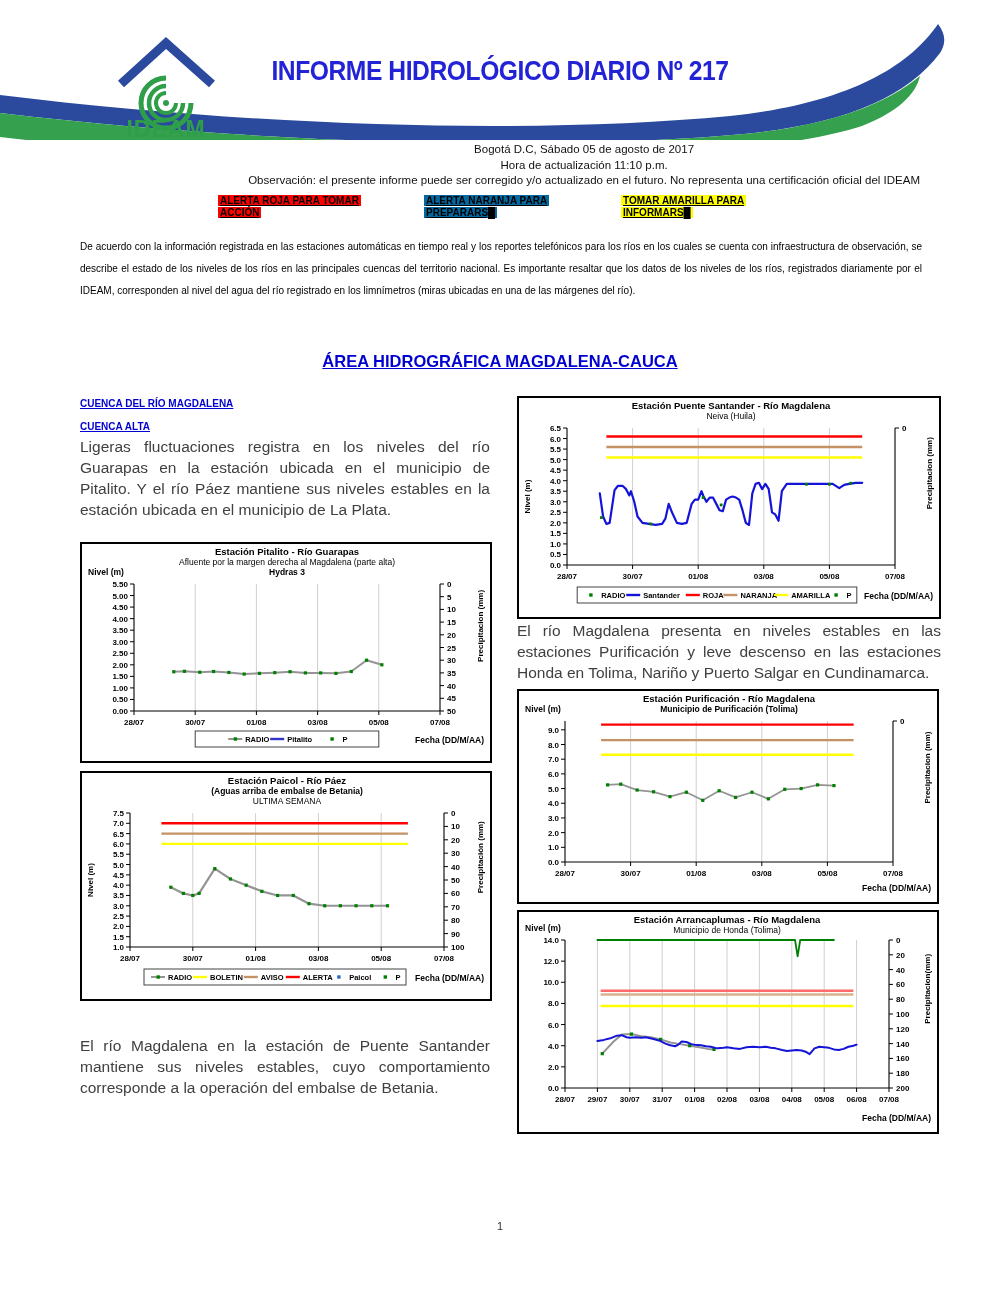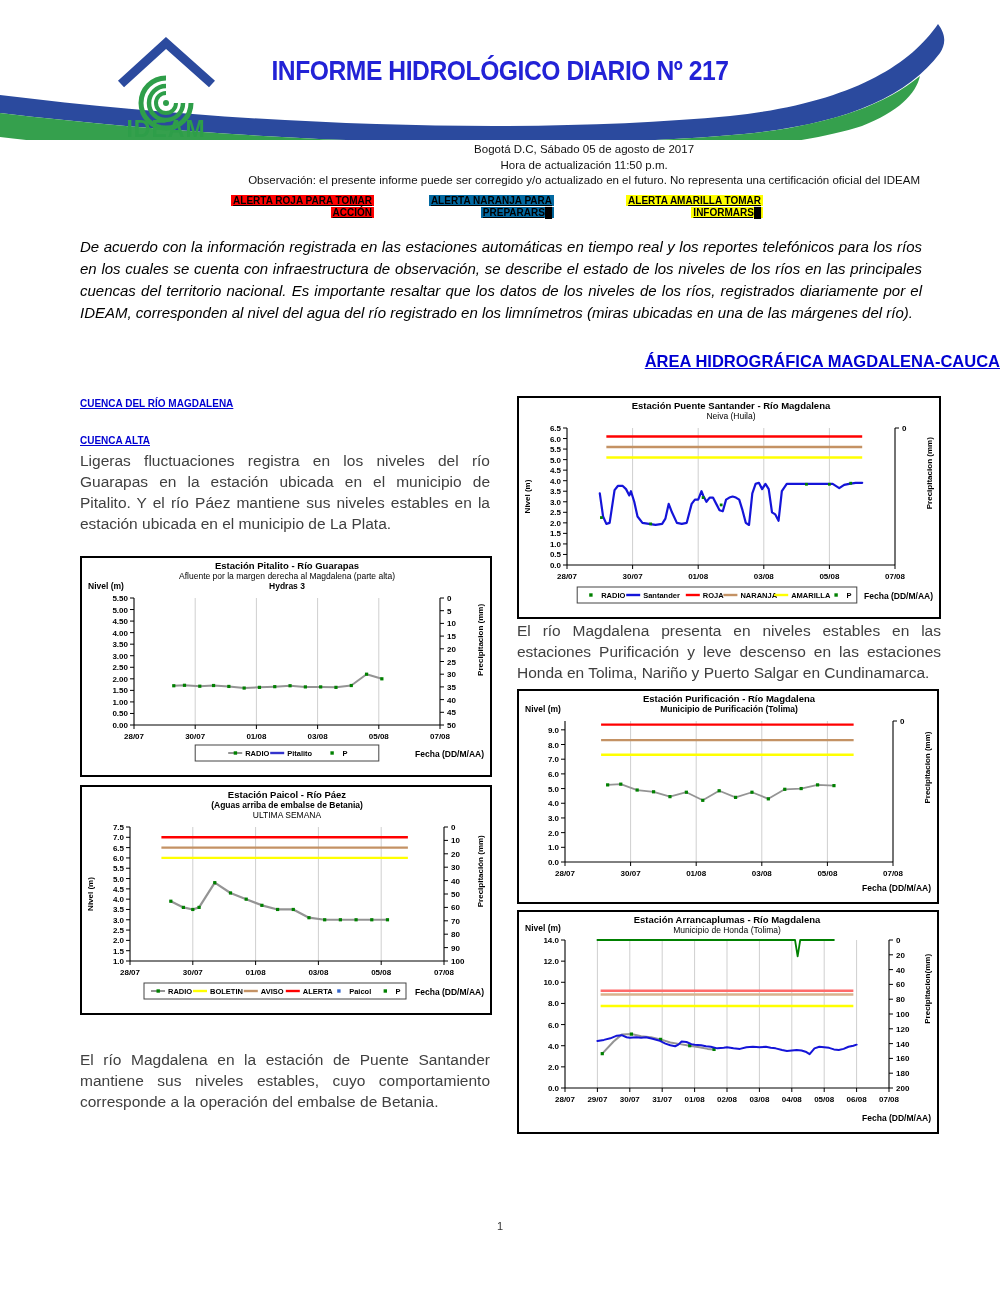--- a/index.html
+++ b/index.html
@@ -8,39 +8,39 @@
 
   .swoosh { position:absolute; top:0; left:0; }
   .logo { position:absolute; top:30px; left:103px; width:134px; height:112px; z-index:3; }
   .report-title { position:absolute; top:55px; left:0; width:1000px; text-align:center;
     font-size:28px; font-weight:bold; color:#2222D6; transform:scaleX(0.88); letter-spacing:-0.5px; }
 
   .meta { position:absolute; top:142px; right:80px; text-align:center;
     font-size:11.5px; line-height:15.5px; color:#111; }
 
   .alerts { position:absolute; top:195px; left:0; width:1000px; height:34px; }
-  .alert { position:absolute; text-align:right; font-size:10px; font-weight:bold;
+  .alert { position:absolute; text-align:left; font-size:10px; font-weight:bold;
     line-height:11.5px; color:#000; }
   .alert span { text-decoration:underline; padding:0 2px; }
   .alert-red  { left:218px; width:156px; } .alert-red span{ background:#FF0000; }
   .alert-orange{ left:424px; width:130px; } .alert-orange span{ background:#0369a1; }
   .alert-yellow{ left:621px; width:142px; } .alert-yellow span{ background:#FFFF00; }
 
-  .intro { position:absolute; top:236px; left:80px; width:842px; font-size:15px;
-    font-style:italic; text-align:justify; line-height:22px; color:#000; }
-
-  .area-heading { position:absolute; top:352px; left:0; width:1000px; text-align:right;
+  .intro { position:absolute; top:236px; left:80px; width:842px; font-size:10px;
+    text-align:justify; line-height:22px; color:#000; }
+
+  .area-heading { position:absolute; top:352px; left:0; width:1000px; text-align:center;
     font-size:16.5px; font-weight:bold; color:#0000D2; text-decoration:underline; }
 
   .col { position:absolute; }
   .col-left  { top:398px; left:80px;  width:410px; }
   .col-right { top:396px; left:517px; width:424px; }
 
   .h-blue { font-size:10px; font-weight:bold; color:#0000D2; text-decoration:underline; }
-  .h2 { margin-top:26px; }
+  .h2 { margin-top:12px; }
   .body-text { font-size:15.5px; line-height:21px; text-align:justify; color:#404040; margin-top:4px; }
   .mt20 { margin-top:1px; } .mt36 { margin-top:34px; }
 
   .chart-box { border:2px solid #000; background:#fff; width:fit-content; }
   .cb1 { margin-top:22px; } .cb2 { margin-top:8px; } .cb3 { margin-top:6px; }
 
   svg text { font-family:"Liberation Sans","DejaVu Sans",sans-serif; }
 
   .pagenum { position:absolute; top:1220px; left:0; width:1000px; text-align:center;
     font-size:11px; color:#333; }
@@ -63,35 +63,35 @@
       <path d="M63,63 a10,10 0 1 0 10,10" fill="none" stroke="#2E9E49" stroke-width="4"></path>
       <circle cx="63" cy="73" r="3" fill="#2E9E49"></circle>
       <text x="63" y="107" text-anchor="middle" font-size="23" font-weight="bold" fill="#2E9E49" letter-spacing="1">IDEAM</text>
     </svg>
   </div>
 
   <div class="report-title">INFORME HIDROLÓGICO DIARIO Nº 217</div>
 
   <div class="meta">
     <div>Bogotá D.C, Sábado 05 de agosto de 2017</div>
-    <div>Hora de actualización 11:50  p.m.</div>
+    <div>Hora de actualización 11:10  p.m.</div>
     <div>Observación: el presente informe puede ser corregido y/o actualizado en el futuro. No representa una certificación oficial del IDEAM</div>
   </div>
 
   <div class="alerts">
     <div class="alert alert-red">
       <span>ALERTA ROJA PARA TOMAR</span><br>
       <span>ACCIÓN</span>
     </div>
     <div class="alert alert-orange">
       <span>ALERTA NARANJA PARA</span><br>
       <span>PREPARARS█</span>
     </div>
     <div class="alert alert-yellow">
-      <span>ALERTA AMARILLA TOMAR</span><br>
+      <span>TOMAR AMARILLA PARA</span><br>
       <span>INFORMARS█</span>
     </div>
   </div>
 
   <p class="intro">De acuerdo con la información registrada en las estaciones automáticas en tiempo real y los reportes telefónicos para los ríos en los cuales se cuenta con infraestructura de observación, se describe el estado de los niveles de los ríos en las principales cuencas del territorio nacional. Es importante resaltar que los datos de los niveles de los ríos, registrados diariamente por el IDEAM, corresponden al nivel del agua del río registrado en los limnímetros (miras ubicadas en una de las márgenes del río).</p>
 
   <div class="area-heading">ÁREA HIDROGRÁFICA MAGDALENA-CAUCA</div>
 
   <div class="col col-left">
     <div class="h-blue">CUENCA DEL RÍO MAGDALENA</div>

